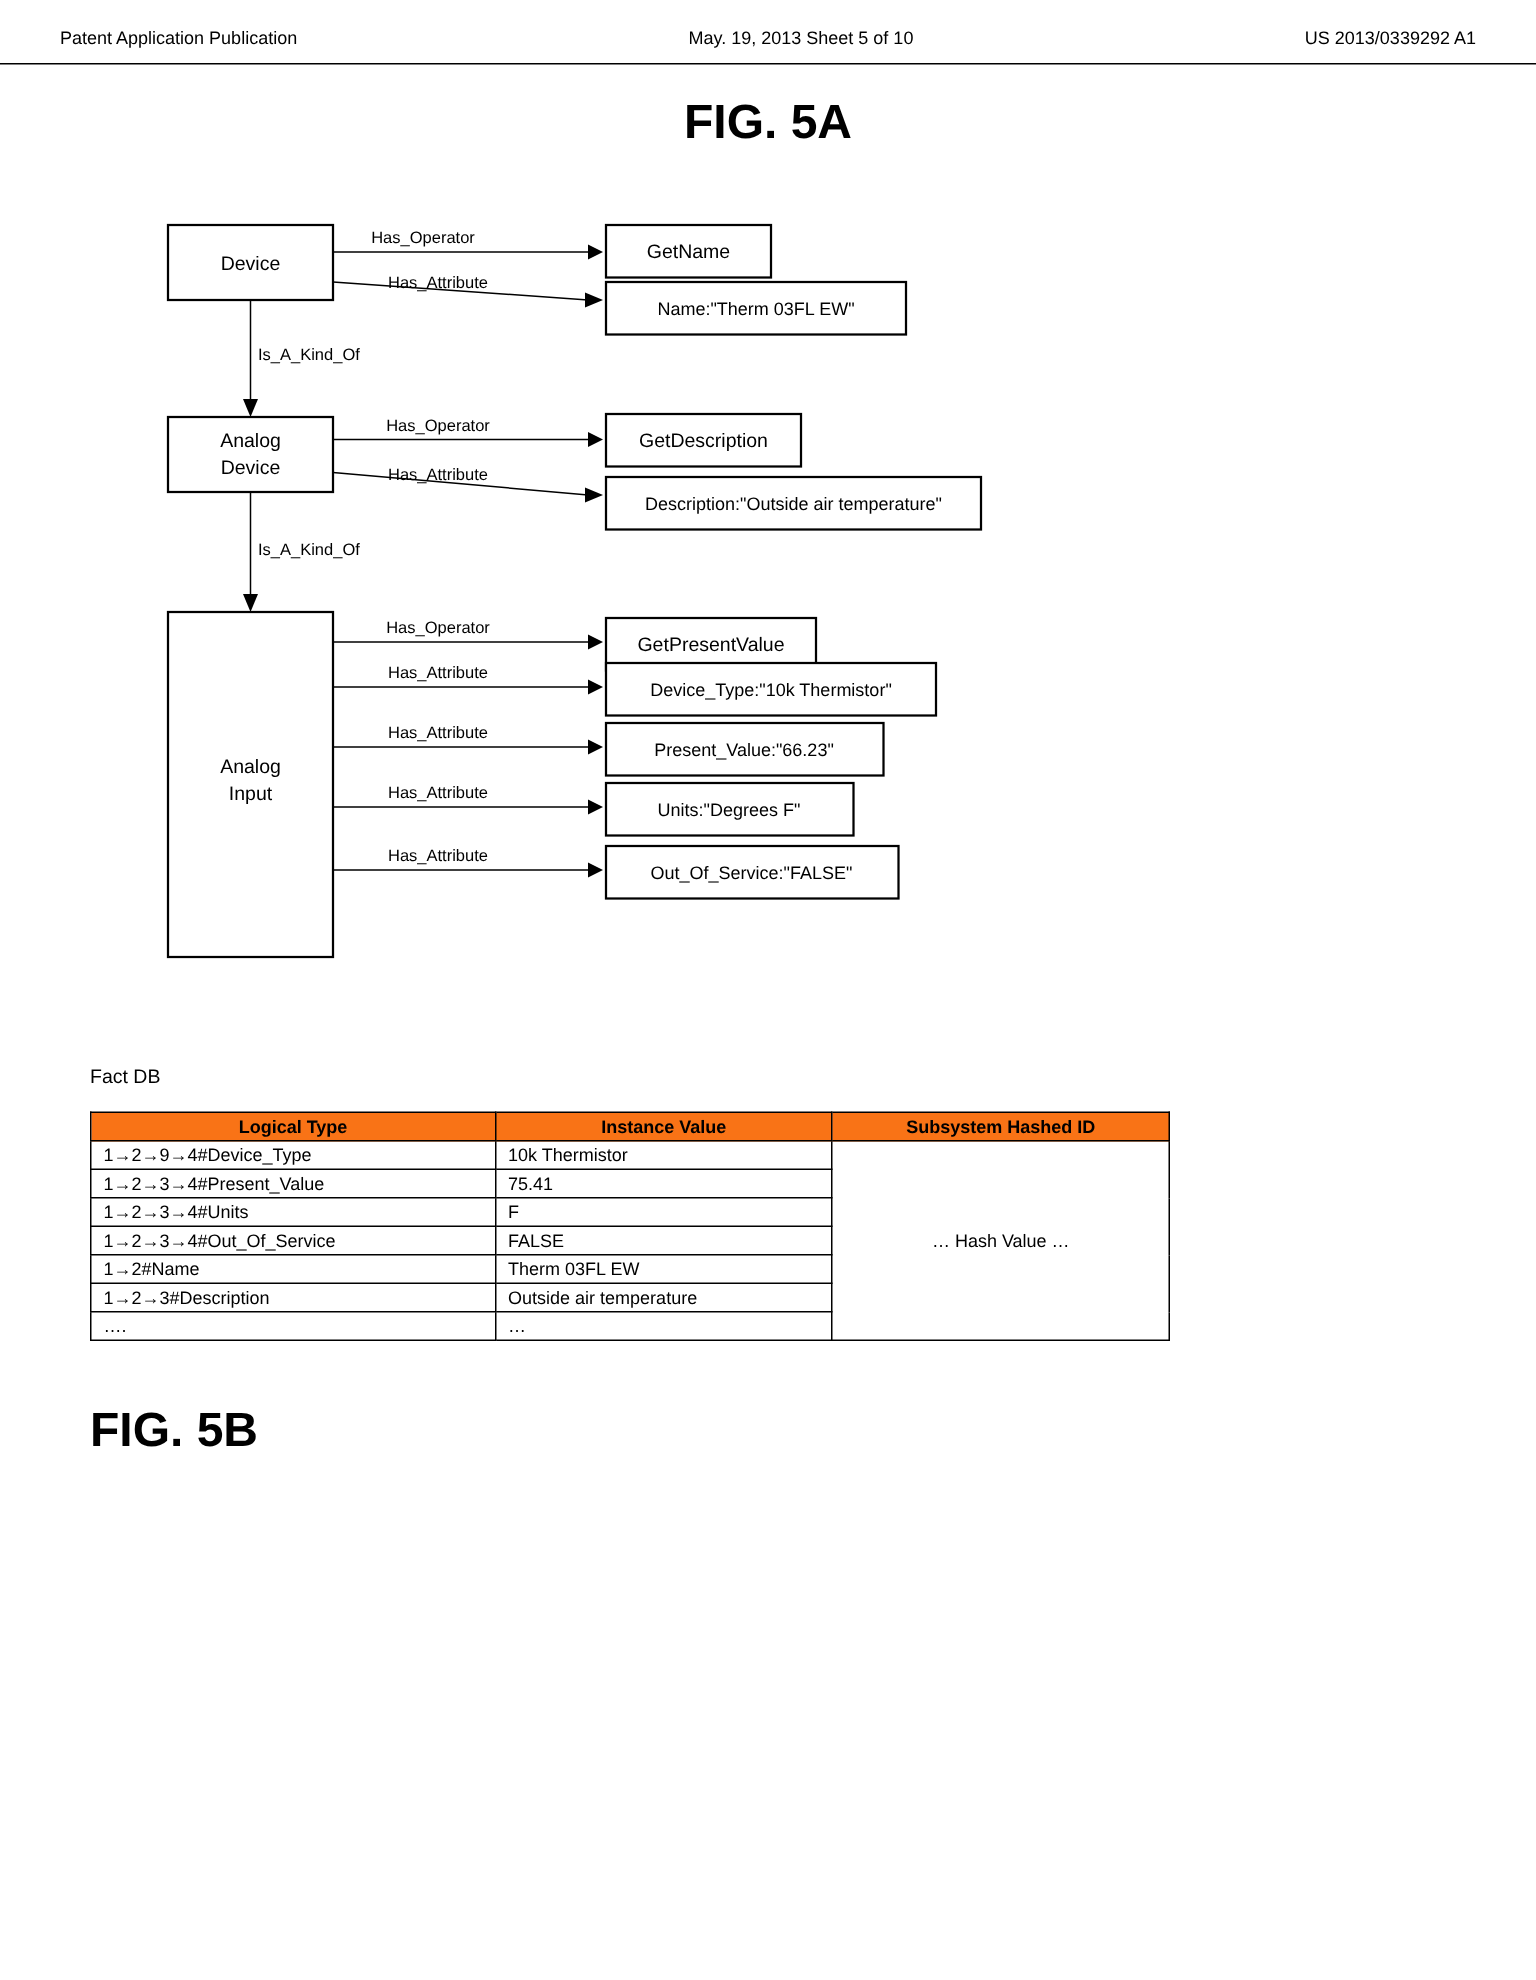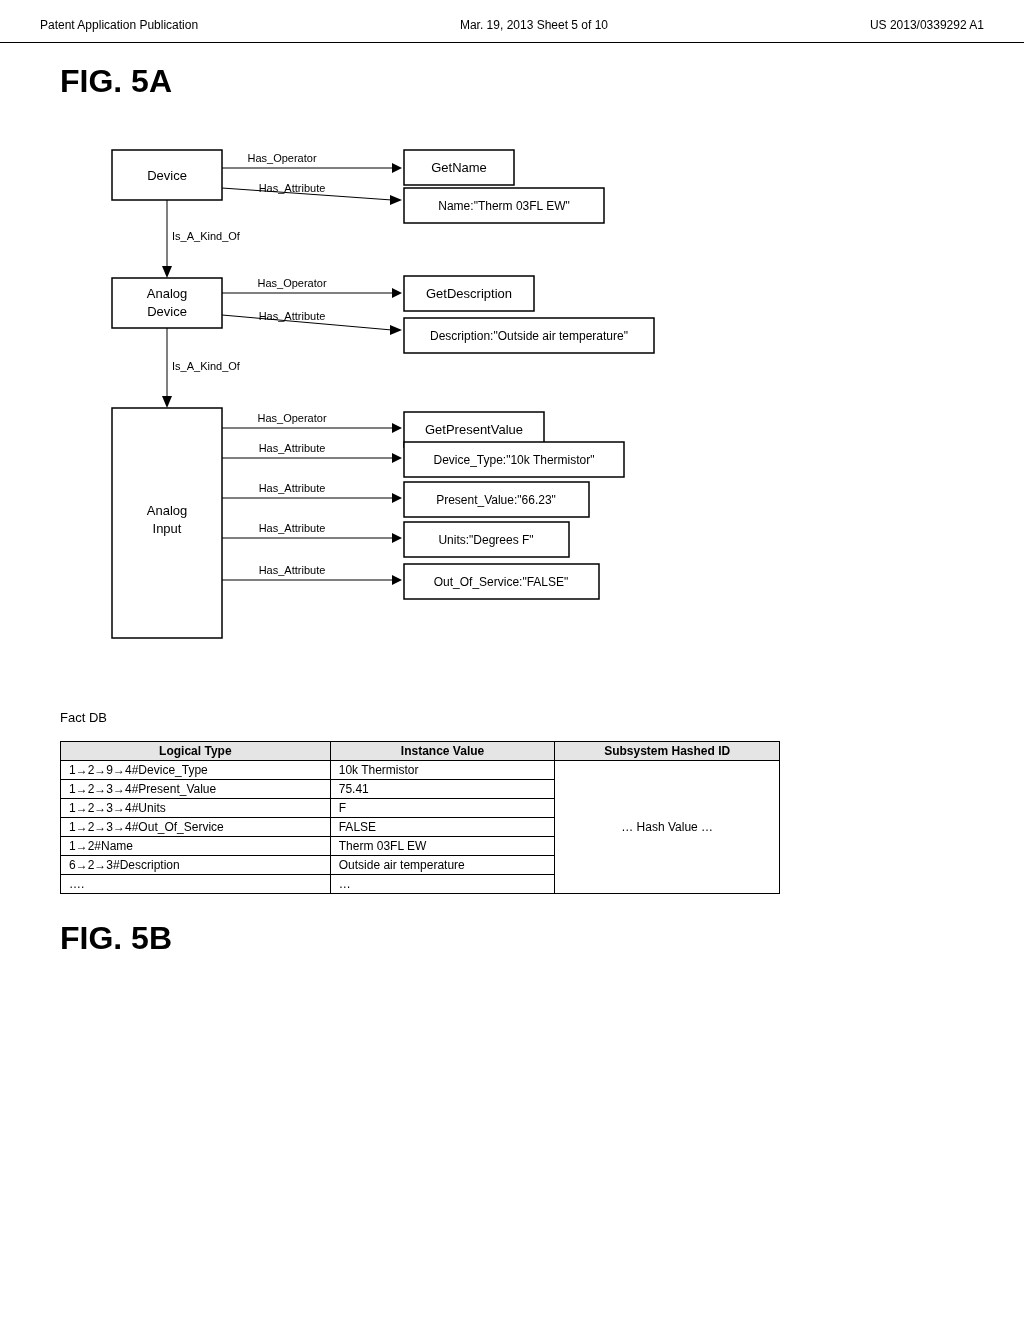--- a/index.html
+++ b/index.html
@@ -28,20 +28,21 @@
     .content {
       padding: 20px 60px;
     }
 
     
     .fig-title {
       font-size: 32px;
       font-weight: bold;
       margin-bottom: 20px;
       font-family: Arial, sans-serif;
+      text-align: center;
     }
 
     
     .fact-db-section {
       margin-top: 30px;
     }
 
     .fact-db-title {
       font-size: 13px;
       margin-bottom: 16px;
@@ -54,42 +55,42 @@
     }
 
     .fact-table th, .fact-table td {
       border: 1px solid #000;
       padding: 2px 8px;
       vertical-align: top;
     }
 
     .fact-table th {
       font-weight: bold;
-      background: #e5e5e5;
+      background: #f97316;
     }
 
     
     .fig5b-title {
       font-size: 32px;
       font-weight: bold;
       margin-top: 30px;
     }
 
     
     .diagram-svg {
       display: block;
       margin: 0 auto;
     }
   </style>
 </head>
 <body>
 
 <div class="page-header">
   <span>Patent Application Publication</span>
-  <span>Mar. 19, 2013   Sheet 5 of 10</span>
+  <span>May. 19, 2013   Sheet 5 of 10</span>
   <span>US 2013/0339292 A1</span>
 </div>
 
 <div class="content">
 
   <div class="fig-title">FIG. 5A</div>
 
   <svg class="diagram-svg" width="860" height="560" viewBox="0 0 860 560">
 
     <rect x="30" y="30" width="110" height="50" fill="white" stroke="black" stroke-width="1.5"></rect>
@@ -198,26 +199,26 @@
           </tr>
           <tr>
             <td>1→2→3→4#Out_Of_Service</td>
             <td>FALSE</td>
           </tr>
           <tr>
             <td>1→2#Name</td>
             <td>Therm 03FL EW</td>
           </tr>
           <tr>
-            <td>6→2→3#Description</td>
+            <td>1→2→3#Description</td>
             <td>Outside air temperature</td>
           </tr>
           <tr>
             <td>….</td>
             <td>…</td>
           </tr>
         </tbody>
     </table>
   </div>
 
-  <div class="fig5b-title" style="margin-top:26px;">FIG. 5B</div>
+  <div class="fig5b-title" style="margin-top:41px;">FIG. 5B</div>
 
 </div>
 
 </body></html>

